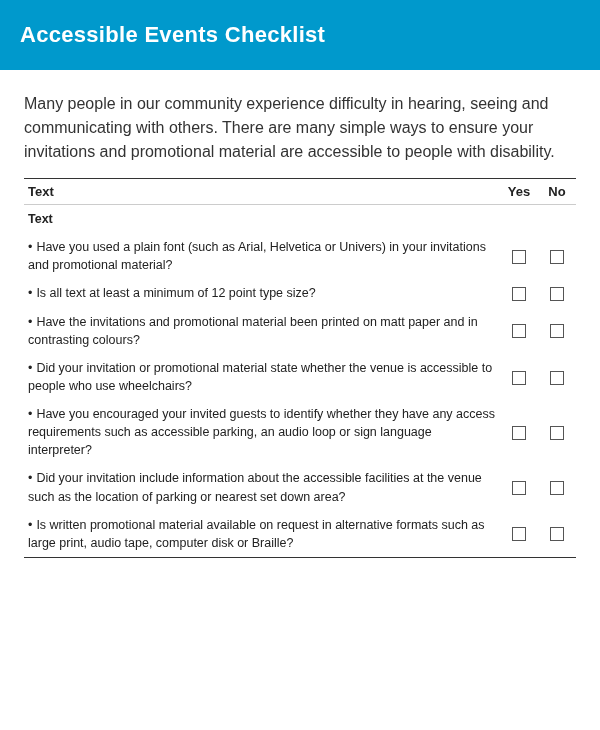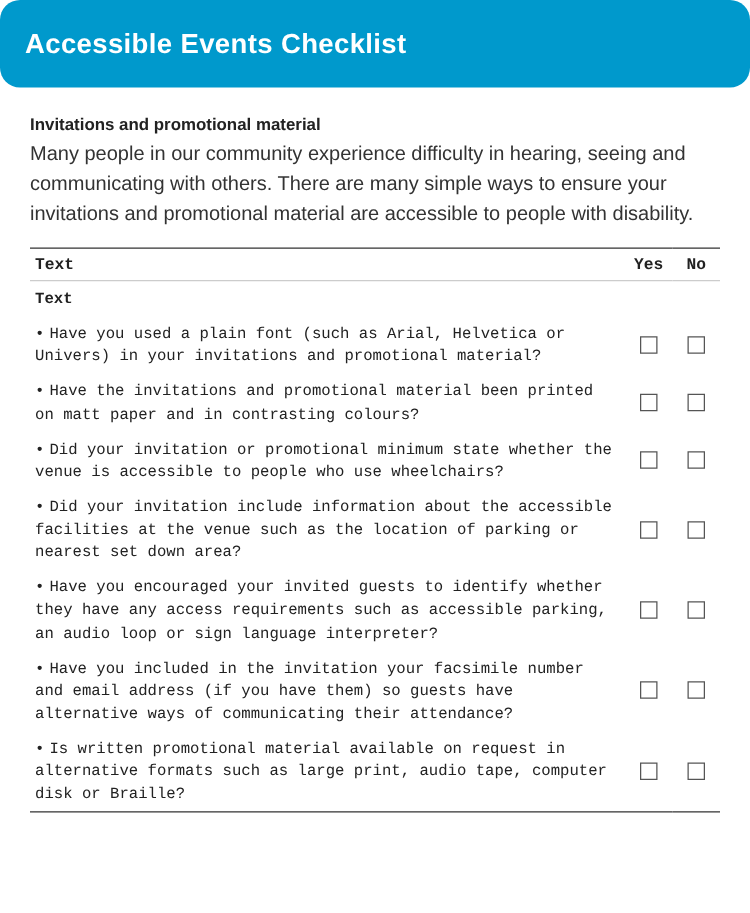--- a/index.html
+++ b/index.html
@@ -21,21 +21,20 @@
       width: 600px;
       min-height: 730px;
       background: #fff;
       padding: 0;
     }
 
     .header-banner {
       background-color: #0099cc;
       padding: 22px 20px 22px 20px;
       margin-bottom: 0;
-      border-radius: 16px;
     }
 
     .header-title {
       color: #fff;
       font-size: 22px;
       font-weight: bold;
       letter-spacing: 0.3px;
     }
 
     .content-area {
@@ -55,21 +54,20 @@
     .section-intro-text {
       font-size: 16px;
       line-height: 1.5;
       color: #333;
     }
 
     .checklist-table {
       width: 100%;
       border-collapse: collapse;
       margin-top: 6px;
-      font-family: Liberation Mono, monospace;
     }
 
     .checklist-table thead tr th {
       border-top: 1.5px solid #333;
       border-bottom: 1px solid #ccc;
       padding: 5px 4px;
       font-size: 13px;
       font-weight: bold;
       text-align: left;
     }
@@ -133,21 +131,20 @@
 </head>
 <body>
 
 <div class="page-wrapper">
   <div class="header-banner">
     <span class="header-title">Accessible Events Checklist</span>
   </div>
 
   <div class="content-area">
     <div class="section-intro">
-      <div class="section-intro-heading">Invitations and promotional material</div>
       <div class="section-intro-text">Many people in our community experience difficulty in hearing, seeing and communicating with others.  There are many simple ways to ensure your invitations and promotional material are accessible to people with disability.</div>
     </div>
 
     <table class="checklist-table">
       <thead>
         <tr>
           <th class="col-text">Text</th>
           <th class="col-yes">Yes</th>
           <th class="col-no">No</th>
         </tr>
@@ -155,41 +152,41 @@
       <tbody id="checklist-body">
       <tr class="section-label-row">
             <td colspan="3">Text</td>
           </tr>
           <tr>
             <td><span class="bullet">•</span><span class="item-text">Have you used a plain font (such as Arial, Helvetica or Univers) in your invitations and promotional material?</span></td>
             <td class="col-yes"><span class="checkbox-cell"></span></td>
             <td class="col-no"><span class="checkbox-cell"></span></td>
           </tr>
           <tr>
+            <td><span class="bullet">•</span><span class="item-text">Is all text at least a minimum of 12 point type size?</span></td>
+            <td class="col-yes"><span class="checkbox-cell"></span></td>
+            <td class="col-no"><span class="checkbox-cell"></span></td>
+          </tr>
+          <tr>
             <td><span class="bullet">•</span><span class="item-text">Have the invitations and promotional material been printed on matt paper and in contrasting colours?</span></td>
             <td class="col-yes"><span class="checkbox-cell"></span></td>
             <td class="col-no"><span class="checkbox-cell"></span></td>
           </tr>
           <tr>
-            <td><span class="bullet">•</span><span class="item-text">Did your invitation or promotional minimum state whether the venue is accessible to people who use wheelchairs?</span></td>
-            <td class="col-yes"><span class="checkbox-cell"></span></td>
-            <td class="col-no"><span class="checkbox-cell"></span></td>
-          </tr>
-          <tr>
-            <td><span class="bullet">•</span><span class="item-text">Did your invitation include information about the accessible facilities at the venue such as the location of parking or nearest set down area?</span></td>
+            <td><span class="bullet">•</span><span class="item-text">Did your invitation or promotional material state whether the venue is accessible to people who use wheelchairs?</span></td>
             <td class="col-yes"><span class="checkbox-cell"></span></td>
             <td class="col-no"><span class="checkbox-cell"></span></td>
           </tr>
           <tr>
             <td><span class="bullet">•</span><span class="item-text">Have you encouraged your invited guests to identify whether they have any access requirements such as accessible parking, an audio loop or sign language interpreter?</span></td>
             <td class="col-yes"><span class="checkbox-cell"></span></td>
             <td class="col-no"><span class="checkbox-cell"></span></td>
           </tr>
           <tr>
-            <td><span class="bullet">•</span><span class="item-text">Have you included in the invitation your facsimile number and email address (if you have them) so guests have alternative ways of communicating their attendance?</span></td>
+            <td><span class="bullet">•</span><span class="item-text">Did your invitation include information about the accessible facilities at the venue such as the location of parking or nearest set down area?</span></td>
             <td class="col-yes"><span class="checkbox-cell"></span></td>
             <td class="col-no"><span class="checkbox-cell"></span></td>
           </tr>
           <tr class="last-row">
             <td><span class="bullet">•</span><span class="item-text">Is written promotional material available on request in alternative formats such as large print, audio tape, computer disk or Braille?</span></td>
             <td class="col-yes"><span class="checkbox-cell"></span></td>
             <td class="col-no"><span class="checkbox-cell"></span></td>
           </tr>
         </tbody>
     </table>

